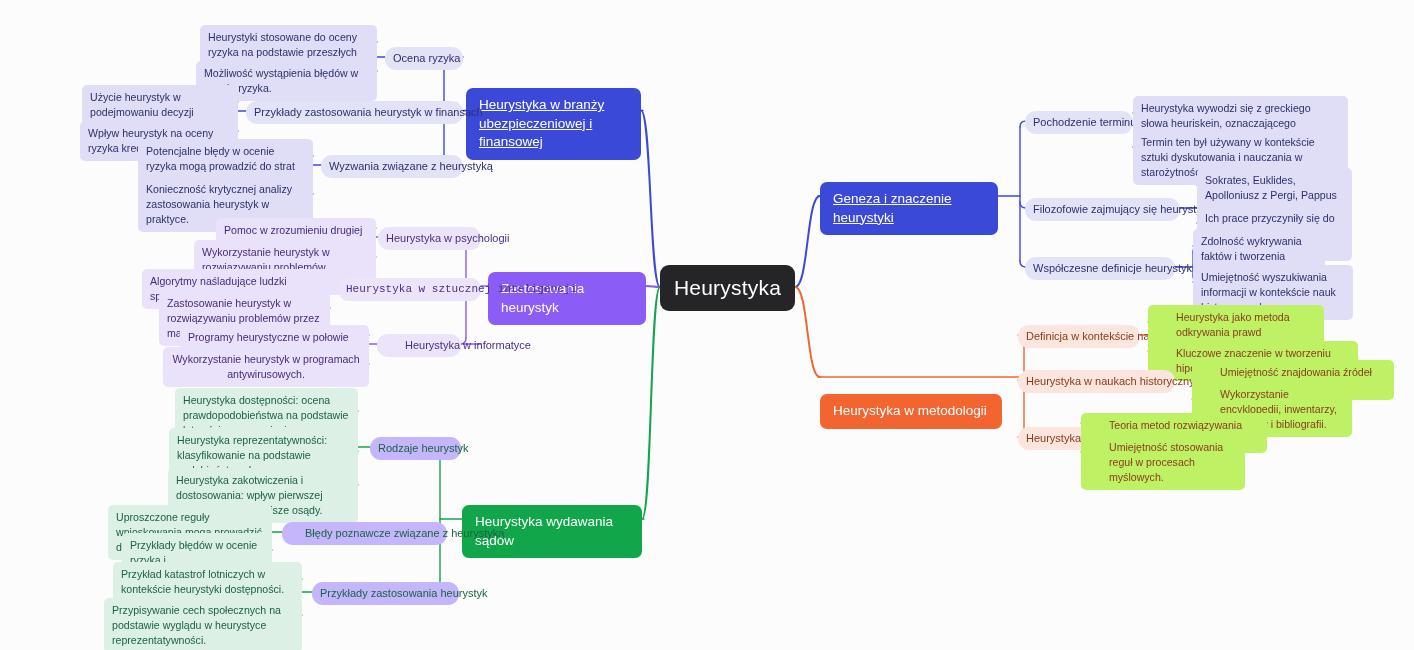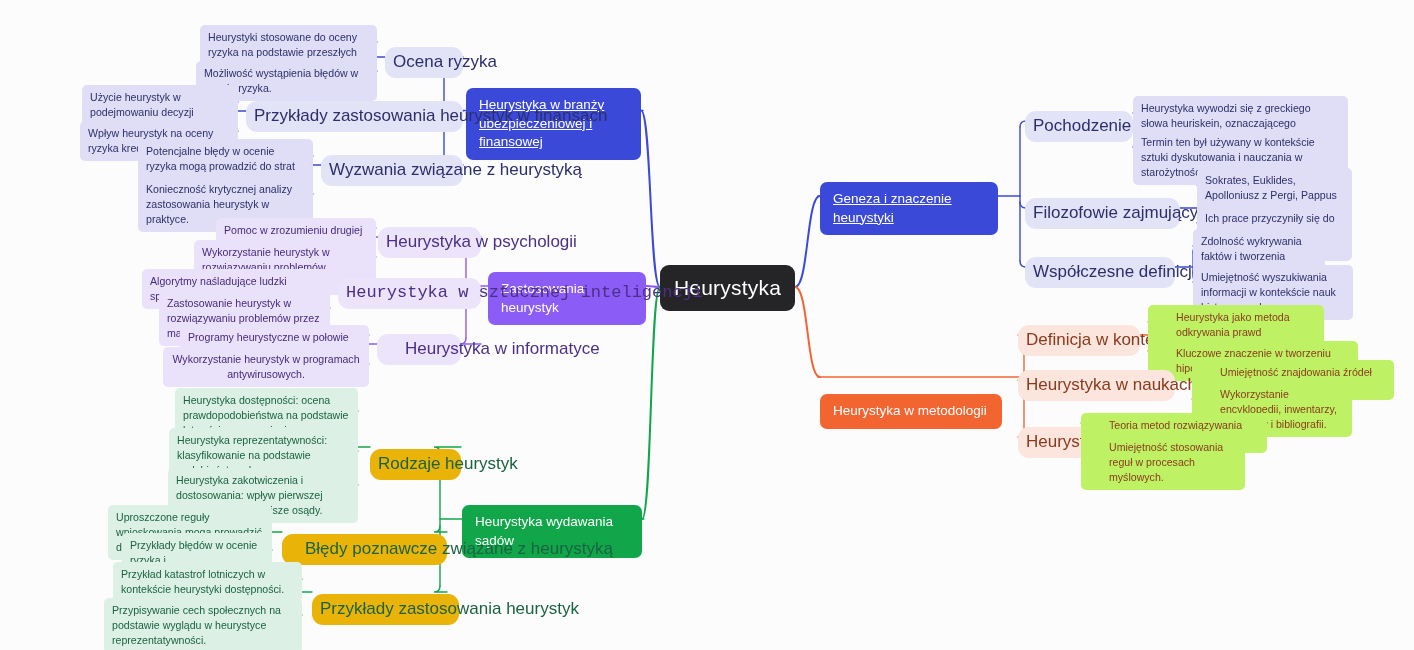--- a/index.html
+++ b/index.html
@@ -24,26 +24,26 @@
     color:#ffffff;border-radius:7px;font-size:13.5px;line-height:1.38;
     padding:8px 13px;display:flex;align-items:center;
   }
   .main.blue{background:#3b49d8;text-decoration:underline;}
   .main.purple{background:#8b5cf6;}
   .main.green{background:#11a64a;}
   .main.orange{background:#f26531;margin-top:31px;}
 
   
   .sub{
-    border-radius:11px;font-size:17px;line-height:1.35;
+    border-radius:11px;font-size:11px;line-height:1.35;
     padding:4px 8px;display:flex;align-items:center;white-space:nowrap;
   }
   .sub.blue{background:#e3e3f8;color:#2c2f6b;}
   .sub.purple{background:#ece4fb;color:#4c2f86;}
-  .sub.green{background:#eab308;color:#1b6340;margin-top:12px;}
+  .sub.green{background:#c4b5fd;color:#1b6340;}
   .sub.orange{background:#fbe5dc;color:#8a3b1d;}
 
   
   .leaf{
     border-radius:5px;font-size:10.6px;line-height:1.42;
     padding:5px 8px;box-sizing:border-box;
   }
   .leaf.blue{background:#dfdef6;color:#2c2f6b;}
   .leaf.purple{background:#eae2fb;color:#46297e;}
   .leaf.green{background:#dcf0e5;color:#1b6340;}

